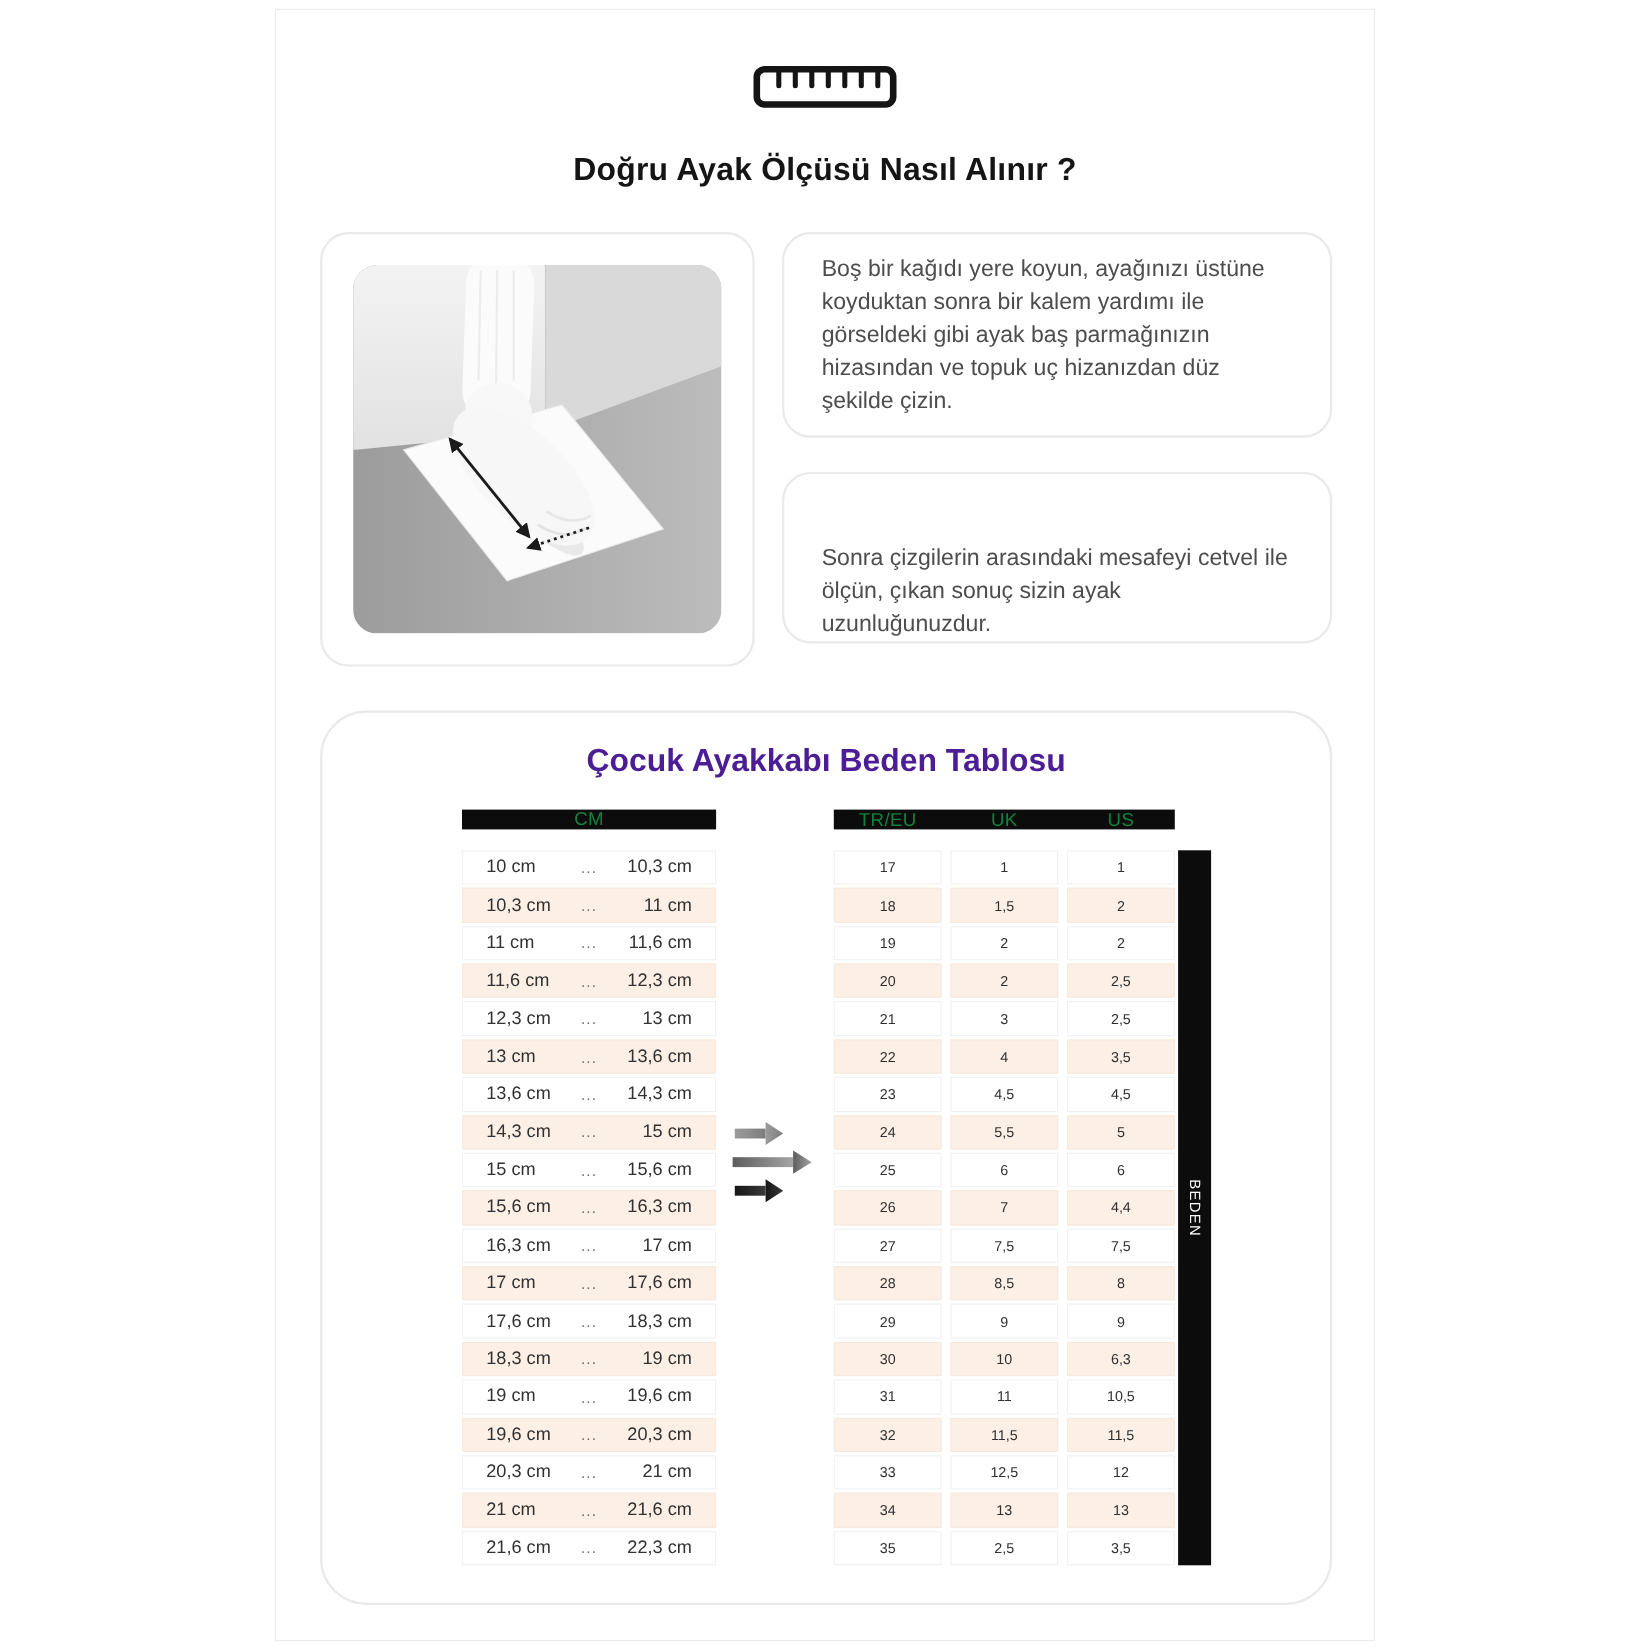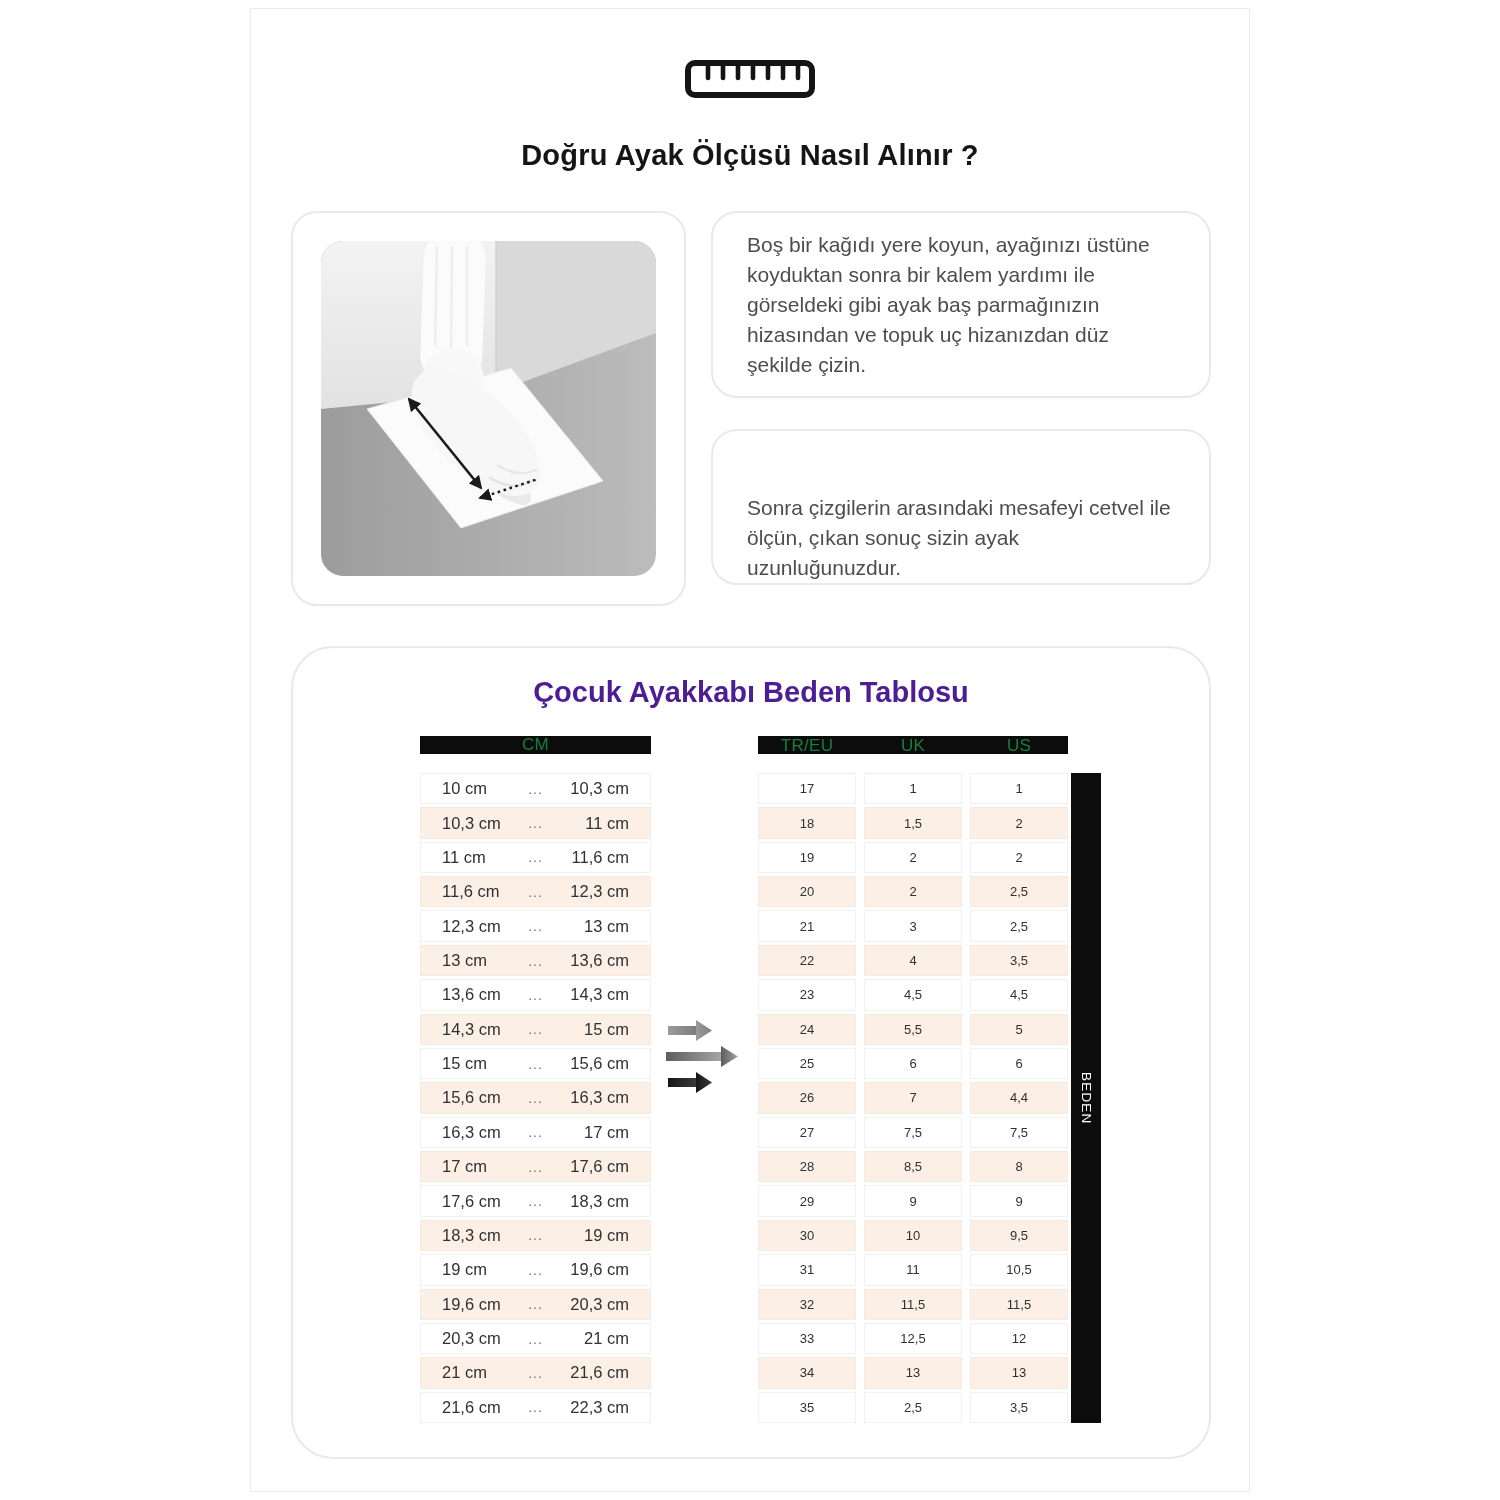--- a/index.html
+++ b/index.html
@@ -300,21 +300,21 @@
         <div class="size-cell">7,5</div>
         <div class="size-cell">7,5</div>
         <div class="size-cell alt-bg">28</div>
         <div class="size-cell alt-bg">8,5</div>
         <div class="size-cell alt-bg">8</div>
         <div class="size-cell">29</div>
         <div class="size-cell">9</div>
         <div class="size-cell">9</div>
         <div class="size-cell alt-bg">30</div>
         <div class="size-cell alt-bg">10</div>
-        <div class="size-cell alt-bg">9,5</div>
+        <div class="size-cell alt-bg">6,3</div>
         <div class="size-cell">31</div>
         <div class="size-cell">11</div>
         <div class="size-cell">10,5</div>
         <div class="size-cell alt-bg">32</div>
         <div class="size-cell alt-bg">11,5</div>
         <div class="size-cell alt-bg">11,5</div>
         <div class="size-cell">33</div>
         <div class="size-cell">12,5</div>
         <div class="size-cell">12</div>
         <div class="size-cell alt-bg">34</div>

